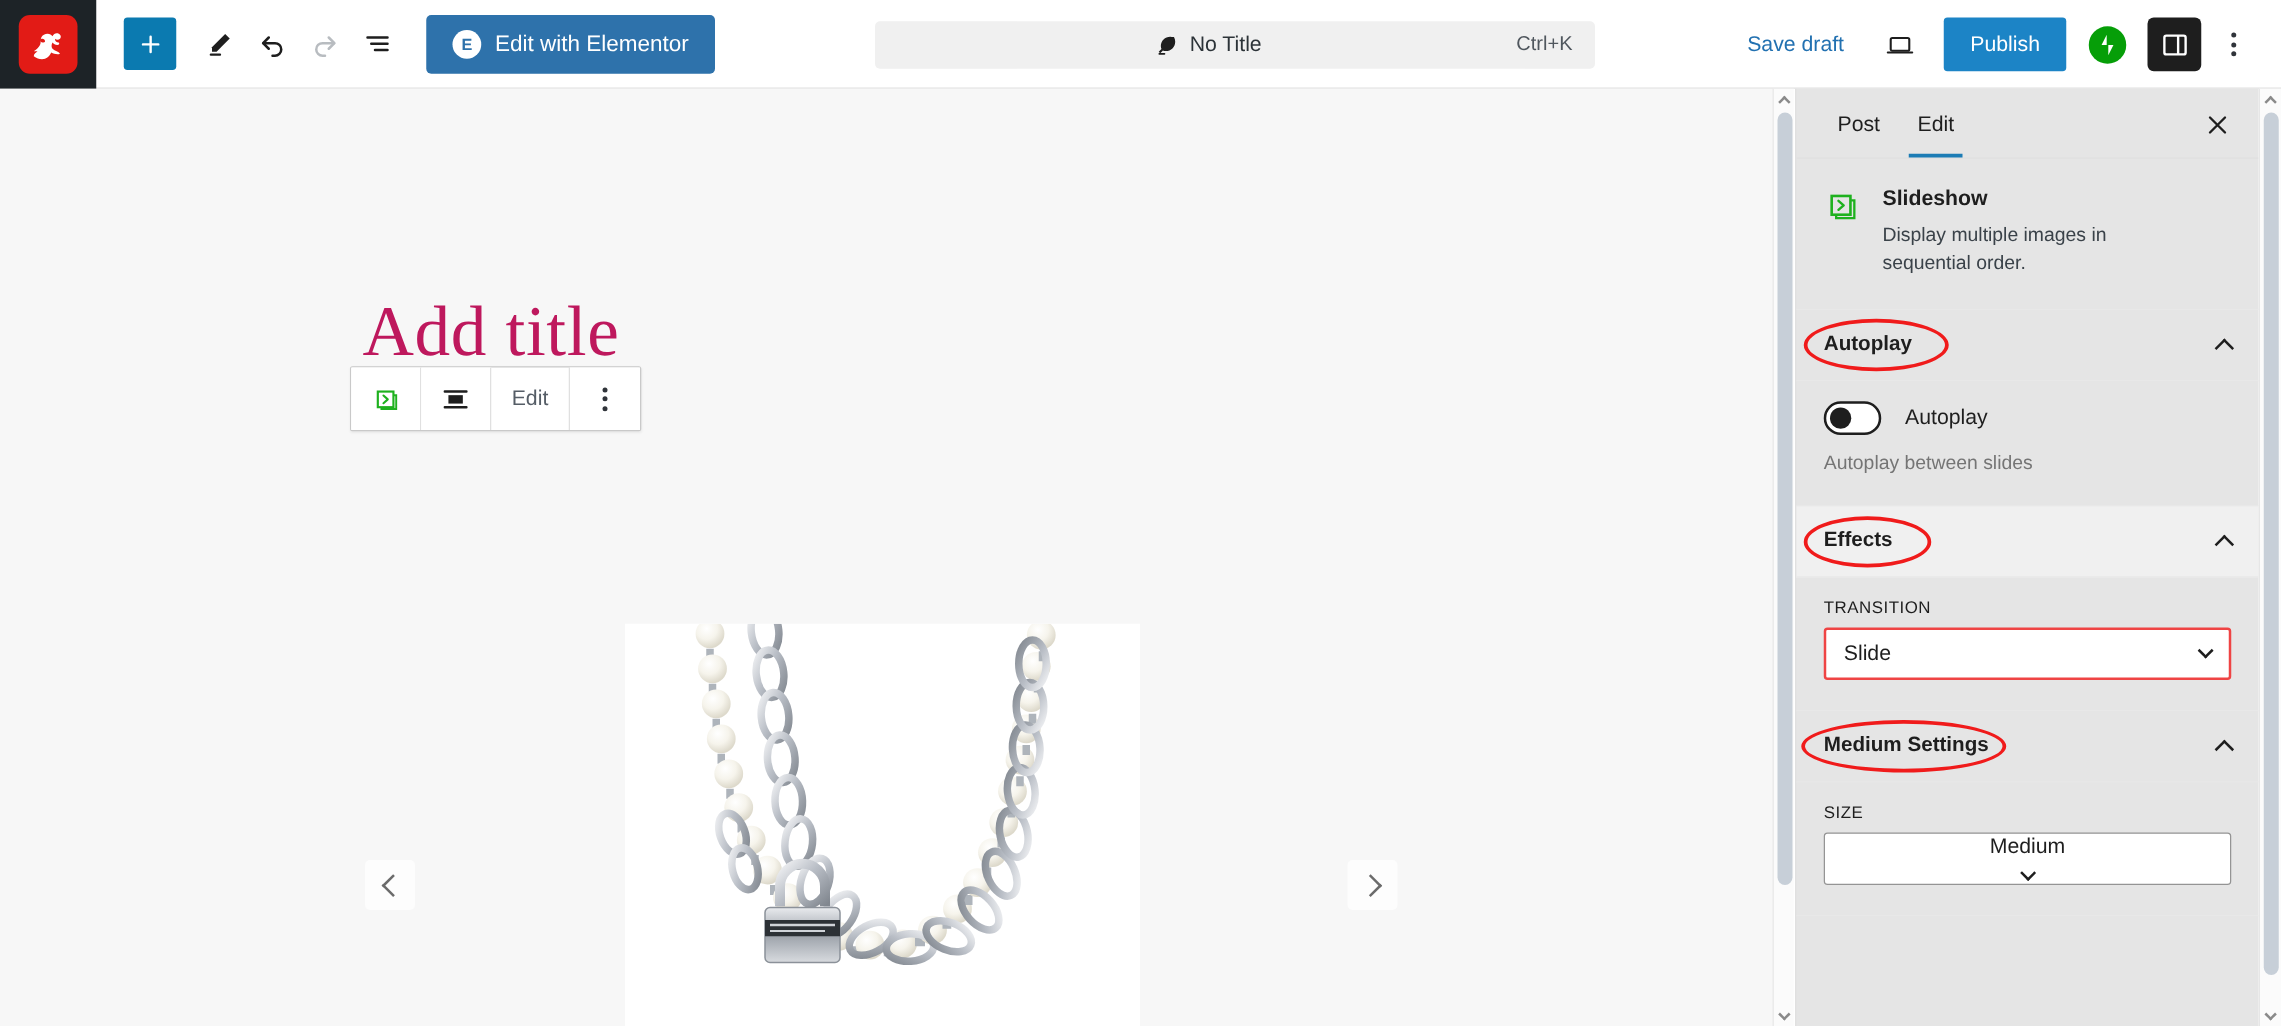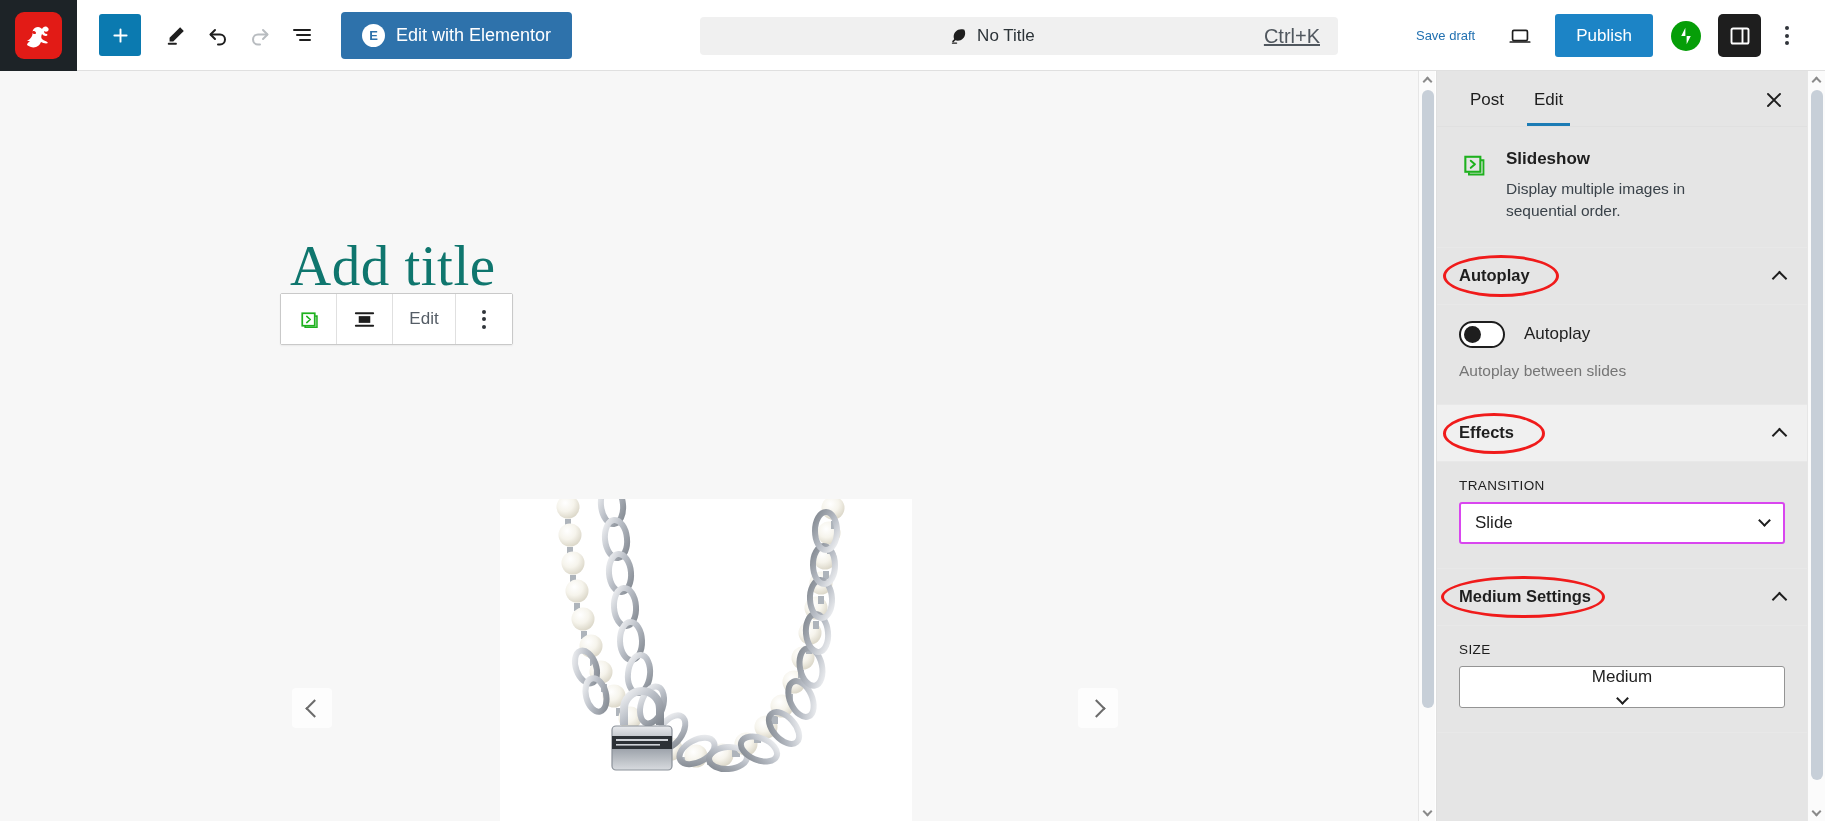--- a/index.html
+++ b/index.html
@@ -43,34 +43,34 @@
     height: 47px; padding: 0 21px; margin-left: 18px;
     font-size: 18px; cursor: pointer;
     font-family: "Liberation Sans", sans-serif;
   }
   .elementor-badge {
     width: 23px; height: 23px; border-radius: 50%; background: #fff;
     color: #2e72ab; font-size: 13px; font-weight: bold;
     display: flex; align-items: center; justify-content: center; flex: none;
   }
   .cmd-bar {
-    position: absolute; left: 700px; top: 17px; width: 638px; height: 38px;
+    position: absolute; left: 700px; top: 17px; width: 576px; height: 38px;
     background: #f0f0f0; border-radius: 4px; display: flex; align-items: center;
     padding: 0 18px; cursor: pointer;
   }
   .cmd-center { flex: 1; display: flex; align-items: center; justify-content: center; gap: 10px; }
   .cmd-title { font-size: 17px; color: #2c3338; }
-  .cmd-shortcut { font-size: 20px; color: #50575e; text-decoration: underline; }
+  .cmd-shortcut { font-size: 16px; color: #50575e; }
 
   .toolbar-right {
     position: absolute; right: 0; top: 0; height: 71px;
     display: flex; align-items: center; gap: 0; padding-right: 18px;
   }
   .save-draft {
-    color: #2271b1; font-size: 13px; background: none; border: none;
+    color: #2271b1; font-size: 17px; background: none; border: none;
     cursor: pointer; padding: 9px 14px; font-family: "Liberation Sans", sans-serif;
   }
   .preview-btn {
     width: 46px; height: 44px; display: flex; align-items: center; justify-content: center;
     border: none; background: transparent; cursor: pointer; margin-left: 8px;
   }
   .publish-btn {
     background: #1c84c6; color: #fff; border: none; border-radius: 3px;
     height: 43px; padding: 0 21px; font-size: 17px; cursor: pointer;
     margin-left: 12px; font-family: "Liberation Sans", sans-serif;
@@ -91,21 +91,21 @@
   }
 
   
   .canvas {
     position: absolute; left: 0; top: 71px; width: 1418px; height: 750px;
     background: #f7f7f7; overflow: hidden;
   }
   .post-title {
     position: absolute; left: 290px; top: 162px;
     font-family: "Liberation Serif", serif;
-    font-size: 57px; color: #0f766e; letter-spacing: 0.5px;
+    font-size: 57px; color: #be185d; letter-spacing: 0.5px;
     user-select: none;
     text-align: right;
   }
 
   
   .block-toolbar {
     position: absolute; left: 280px; top: 222px; height: 52px;
     background: #fff; border: 1px solid #c9c9c9; border-radius: 2px;
     display: flex; align-items: stretch; z-index: 10;
     box-shadow: 0 1px 2px rgba(0,0,0,.06);
@@ -219,21 +219,21 @@
 
   .field-label {
     font-size: 13.5px; color: #1e1e1e; letter-spacing: .4px;
     text-transform: uppercase; margin-bottom: 9px; display: block;
   }
   .select-box {
     height: 42px; border-radius: 3px; background: #fff;
     display: flex; align-items: center; justify-content: space-between;
     padding: 0 14px; cursor: pointer; font-size: 17px; color: #1e1e1e;
   }
-  .select-box.focused { border: 2px solid #d946ef; }
+  .select-box.focused { border: 2px solid #ef4444; }
   .select-box.normal { border: 1px solid #949494; flex-direction: column; }
   .sel-caret { width: 9px; height: 9px; border-bottom: 2.2px solid #1e1e1e; border-right: 2.2px solid #1e1e1e; transform: rotate(45deg); margin-bottom: 4px; }
 
   
   .side-sb {
     position: absolute; left: 1807px; top: 71px; width: 18px; height: 750px;
     background: #fbfbfb; border-left: 1px solid #e6e6e6;
   }
   .side-sb .thumb {
     position: absolute; left: 3px; top: 19px; width: 12px; height: 690px;

